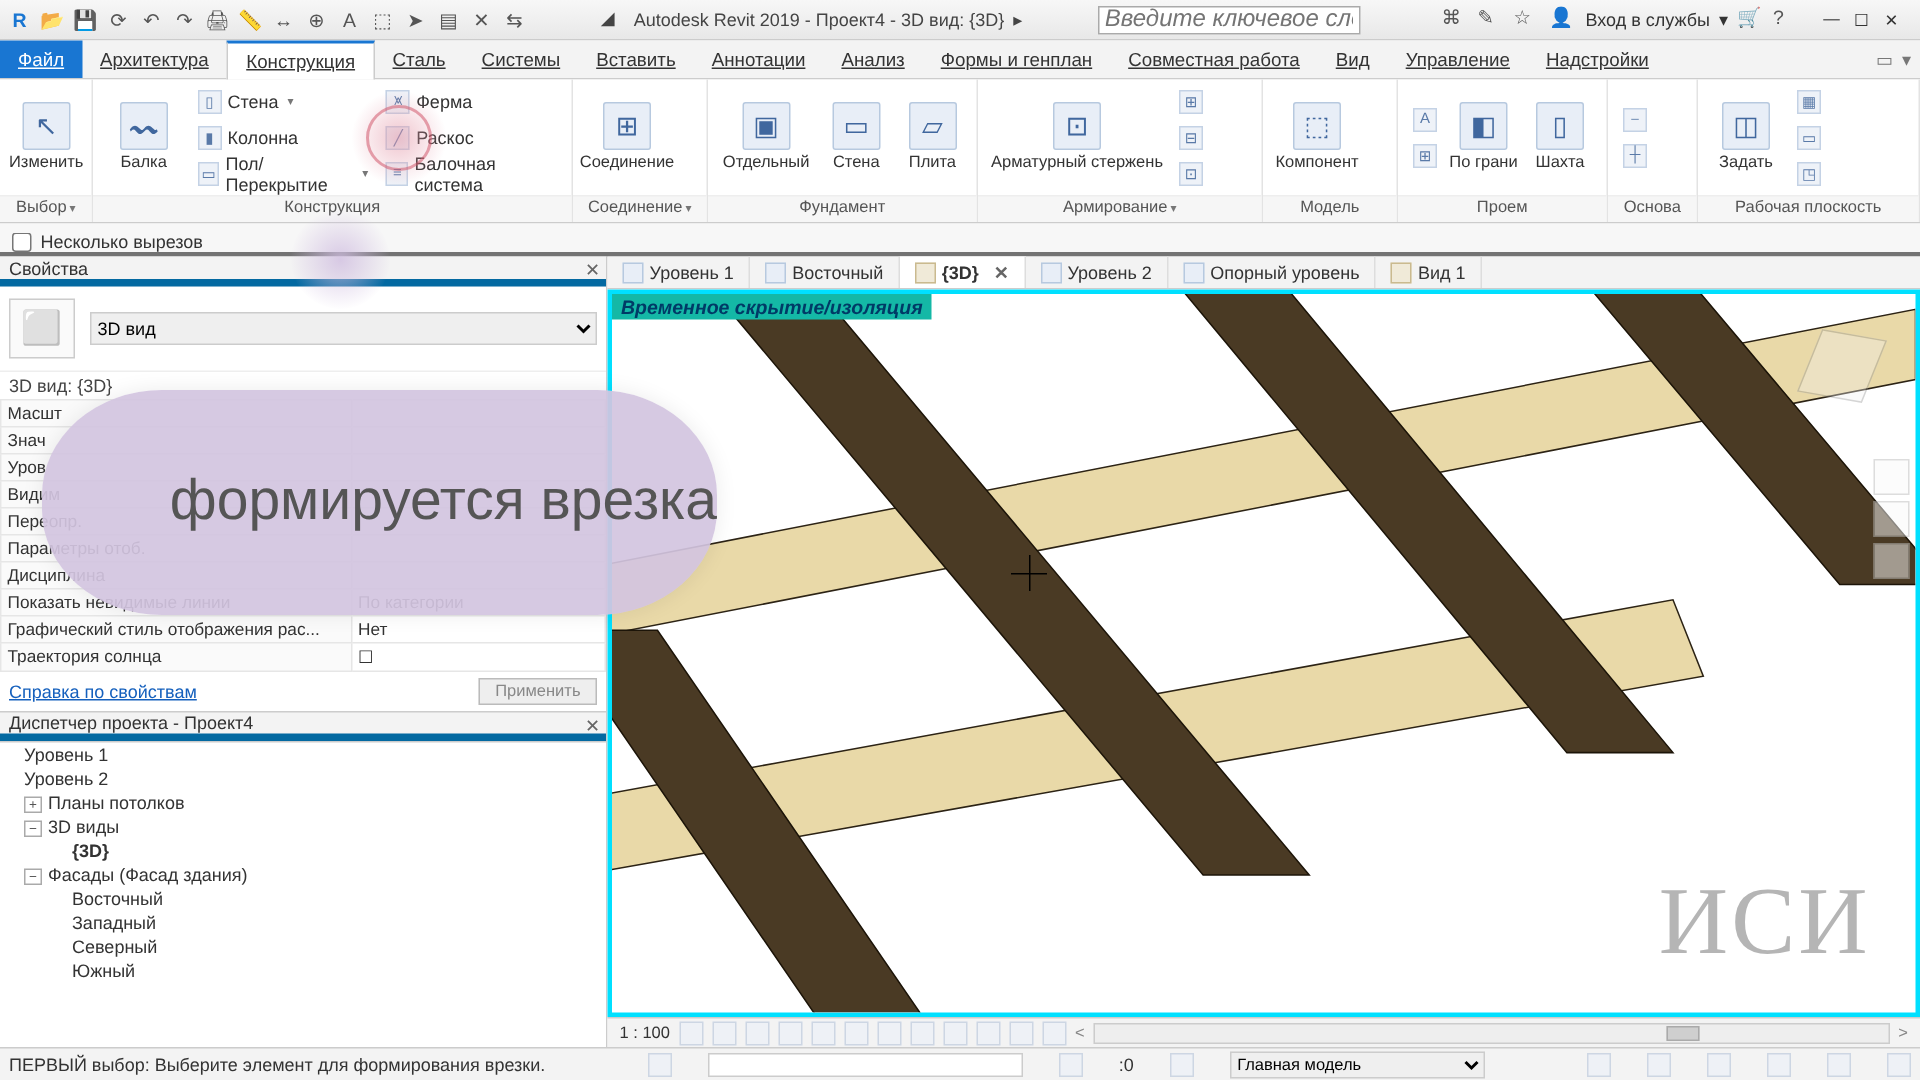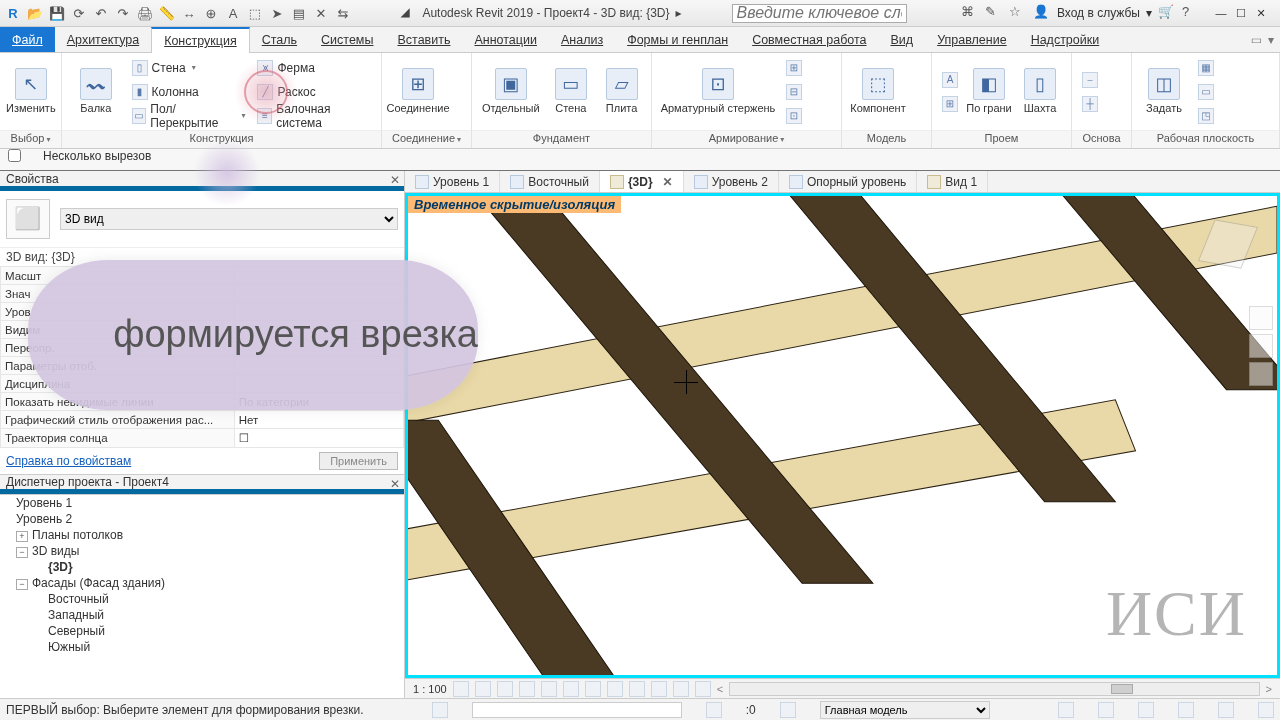--- a/index.html
+++ b/index.html
@@ -31,21 +31,21 @@
 .ribbon-group .label { height: 18px; text-align: center; font-size: 11px; color: #555; background: #f6f6f6; border-top: 1px solid #eee; padding-top:1px;}
 .bigbtn { display:flex; flex-direction:column; align-items:center; justify-content:center; width:60px; height:70px; cursor:pointer; gap:2px;}
 .bigbtn .bi { width:32px; height:32px; background:#e8eef7; border:1px solid #b7c9df; border-radius:2px; display:flex; align-items:center; justify-content:center; font-size:18px; color:#40679e;}
 .bigbtn span { font-size:11px; text-align:center; line-height:1.1;}
 .smallstack { display:flex; flex-direction:column; gap:2px; }
 .smallbtn { display:flex; align-items:center; gap:4px; height:22px; padding:0 4px; cursor:pointer; font-size:12px;}
 .smallbtn .si { width:16px; height:16px; background:#eef2f8; border:1px solid #c4d2e5; display:flex; align-items:center; justify-content:center; font-size:10px; color:#5a7aa8;}
 .chev::after { content:"▾"; font-size:8px; color:#777; margin-left:2px;}
 
 
-.optbar { height:22px; background:#f7f7f7; border-bottom:1px solid #737373; display:flex; align-items:flex-start; padding:0 8px; font-size:12px; gap:22px;}
+.optbar { height:22px; background:#f7f7f7; border-bottom:3px solid #737373; display:flex; align-items:flex-end; padding:0 8px; font-size:12px; gap:6px;}
 .optbar input[type=checkbox]{ width:13px; height:13px;}
 
 
 .main { display:flex; height: calc(720px - 27px - 26px - 96px - 22px - 22px); }
 .left { width:405px; display:flex; flex-direction:column; border-right:1px solid #ccc; }
 .panel-title { height:20px; background:#f3f3f3; border-bottom:5px solid #0369a1; display:flex; align-items:center; padding:0 6px; font-size:12px; position:relative;}
 .panel-title .x { position:absolute; right:4px; top:2px; cursor:pointer; color:#666;}
 .props { flex:0 0 auto; }
 .props-head { display:flex; align-items:center; gap:10px; padding:8px 6px; border-bottom:1px solid #eee;}
 .props-head .cube { width:44px; height:40px; border:1px solid #ccc; background:#fafafa; display:flex; align-items:center; justify-content:center; font-size:22px; color:#888;}
@@ -66,21 +66,21 @@
 
 
 .right { flex:1; display:flex; flex-direction:column; position:relative;}
 .viewtabs { height:22px; display:flex; align-items:stretch; background:#f3f3f3; border-bottom:1px solid #ccc;}
 .viewtabs .vt { display:flex; align-items:center; gap:4px; padding:0 10px; font-size:12px; border-right:1px solid #ddd; cursor:pointer;}
 .viewtabs .vt .vi { width:14px; height:14px; background:#e8eef7; border:1px solid #b7c9df;}
 .viewtabs .vt .vi.cube { background:#f0ead8; border-color:#caba8f;}
 .viewtabs .vt.active { background:#fff; font-weight:bold;}
 .viewtabs .vt .cx { margin-left:6px; color:#666; cursor:pointer;}
 .canvas { flex:1; position:relative; border:3px solid #00e0ff; margin:0; overflow:hidden; background:#fff;}
-.iso-banner { position:absolute; top:0; left:0; background:#fdba74; color:#003a66; font-size:13px; font-weight:bold; font-style:italic; padding:1px 6px; z-index:5;}
+.iso-banner { position:absolute; top:0; left:0; background:#14b8a6; color:#003a66; font-size:13px; font-weight:bold; font-style:italic; padding:1px 6px; z-index:5;}
 .viewcube { position:absolute; top:14px; right:14px; width:70px; height:70px; opacity:.35; z-index:5;}
 .viewcube .c { width:44px; height:44px; border:1px solid #888; transform:rotate(10deg) skew(-12deg); margin:12px auto; background:#f2f2f2;}
 .navbar-right { position:absolute; right:2px; top:110px; width:26px; display:flex; flex-direction:column; gap:4px; opacity:.5; z-index:5;}
 .navbar-right .nb { width:24px; height:24px; border:1px solid #bbb; background:#fafafa;}
 .watermark { position:absolute; right:30px; bottom:24px; font-family:"Times New Roman",serif; font-size:64px; color:rgba(120,120,120,.55); letter-spacing:2px; z-index:4;}
 .cross { position:absolute; left:278px; top:186px; z-index:6; pointer-events:none;}
 .cross::before,.cross::after{content:"";position:absolute;background:#000;}
 .cross::before{width:24px;height:1px;top:0;left:-12px;}
 .cross::after{width:1px;height:24px;top:-12px;left:0;}
 

